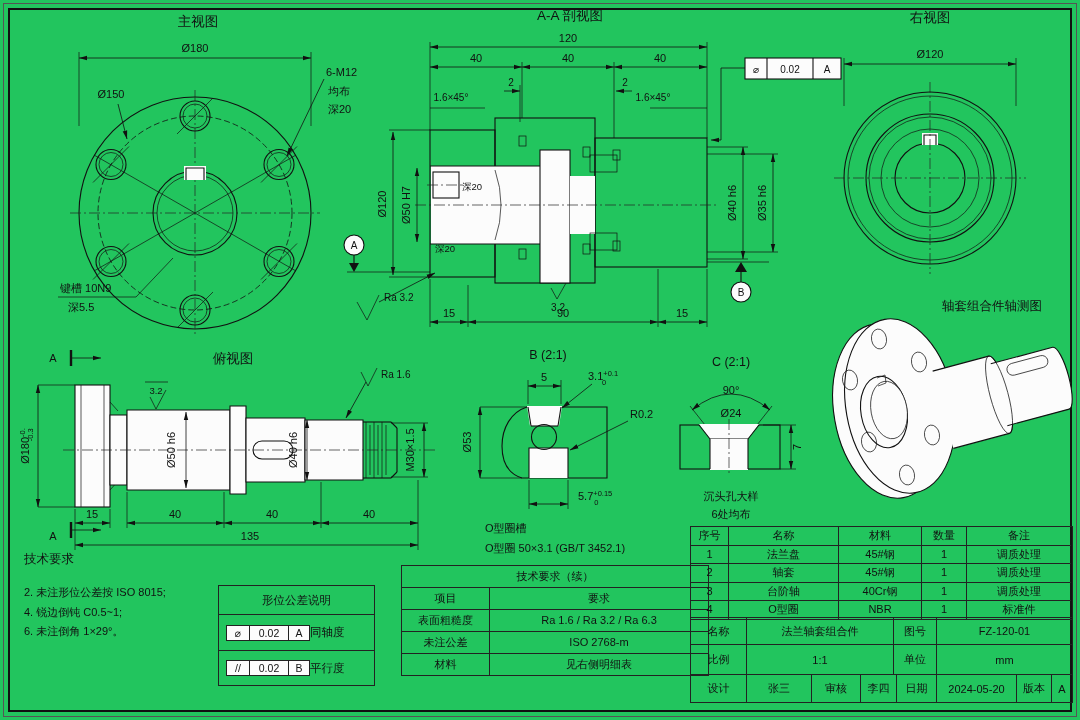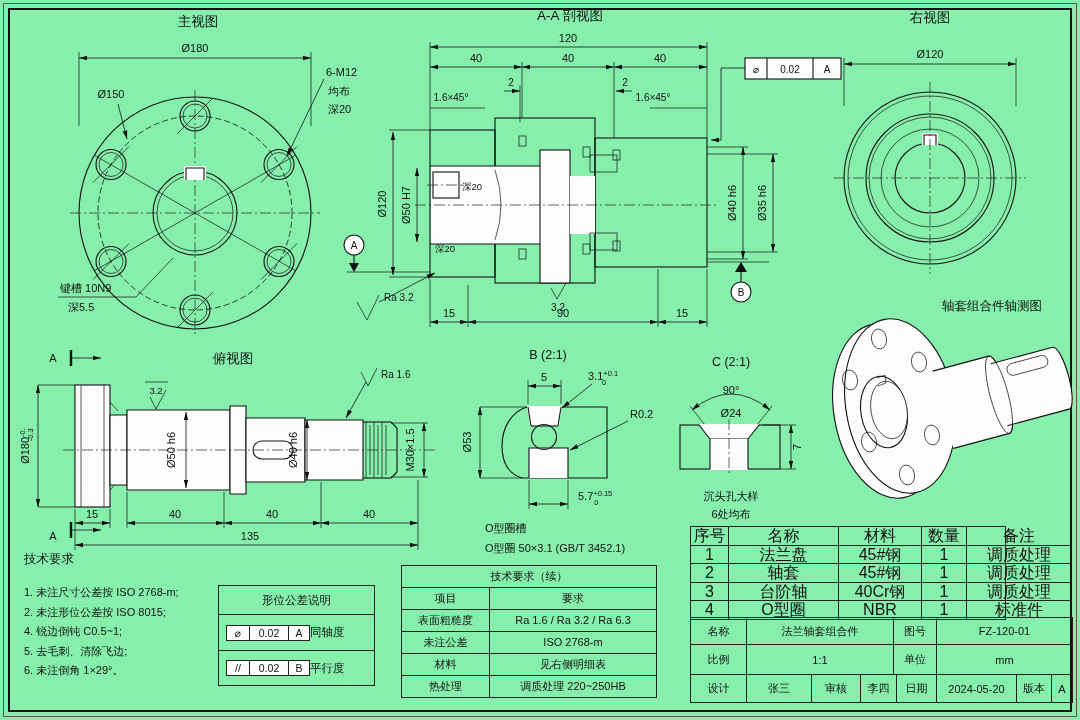--- a/index.html
+++ b/index.html
@@ -1,16 +1,16 @@
 <!DOCTYPE html>
 <html><head>
 <meta charset="utf-8">
 <style>
   html,body{margin:0;padding:0;background:#e8e8e8;}
-  #page{position:relative;width:1080px;height:720px;background:#86efac;overflow:hidden;
+  #page{position:relative;width:1080px;height:720px;background:#22c55e;overflow:hidden;
         font-family:"Liberation Sans","DejaVu Sans",sans-serif;color:#111;}
   #frame-outer{position:absolute;left:3px;top:3px;right:3px;bottom:3px;border:1px solid #555;}
   #frame-inner{position:absolute;left:8px;top:8px;right:8px;bottom:8px;border:2px solid #111;}
   svg{position:absolute;overflow:visible;}
   .ln{stroke:#111;stroke-width:1.1;fill:none}
   .thin{stroke:#111;stroke-width:.7;fill:none}
   .ext{stroke:#111;stroke-width:.7;fill:none}
   .dim{stroke:#111;stroke-width:.8;fill:none}
   .cl{stroke:#222;stroke-width:.7;stroke-dasharray:11 3 2 3;fill:none}
   .dash{stroke:#111;stroke-width:.8;stroke-dasharray:6 3;fill:none}
@@ -26,28 +26,28 @@
   .notes .ni{font-size:11px;line-height:19.5px;white-space:nowrap;}
   .gdtt{position:absolute;left:218px;top:585px;width:157px;border:1.5px solid #222;box-sizing:border-box;}
   .gt-title{height:28px;line-height:28px;text-align:center;font-size:11.5px;border-bottom:1.4px solid #222;}
   .gt-row{height:35px;display:flex;align-items:center;padding-left:7px;box-sizing:border-box;}
   .gt-row + .gt-row{border-top:1.4px solid #222;}
   .fcf{display:inline-flex;border:1.2px solid #222;font-size:10.5px;background:#fcfcfc;}
   .fcf i{font-style:normal;padding:1px 0;text-align:center;display:block;}
   .fcf i+i{border-left:1.2px solid #222;}
   .fcf .c1{width:22px}.fcf .c2{width:38px}.fcf .c3{width:20px}
   .gt-name{font-size:11.5px;margin-left:0;}
-  .ttbl{position:absolute;left:401px;top:565px;width:256px;border:1.5px solid #222;box-sizing:border-box;font-size:11px;}
+  .ttbl{position:absolute;left:401px;top:565px;width:308px;border:1.5px solid #222;box-sizing:border-box;font-size:11px;}
   .tt-title{height:21px;line-height:21px;text-align:center;border-bottom:1.2px solid #222;}
   .tt-row{display:flex;height:21px;line-height:21px;justify-content:center;}
   .tt-row + .tt-row{border-top:1.2px solid #222;}
   .tt-c1{width:88px;text-align:center;border-right:1.2px solid #222;box-sizing:border-box;}
   .tt-c2{flex:1;text-align:center;}
-  .ptbl{position:absolute;left:690px;top:526px;width:316px;border:1.5px solid #222;box-sizing:border-box;
-        display:grid;grid-template-columns:38px 110px 83px 45px 104px;font-size:16px;}
+  .ptbl{position:absolute;left:690px;top:526px;width:383px;border:1.5px solid #222;box-sizing:border-box;
+        display:grid;grid-template-columns:38px 110px 83px 45px 104px;font-size:11px;}
   .ptbl .pc{height:17.5px;line-height:17.5px;text-align:center;border-right:1.2px solid #222;border-bottom:1.2px solid #222;overflow:hidden;}
   .ptbl .pc:nth-child(5n){border-right:none;}
   .ptbl .pc.last{border-bottom:none;}
   .tblk{position:absolute;left:690px;top:617px;width:383px;border:1.5px solid #222;box-sizing:border-box;font-size:11px;}
   .tb-row{display:flex;}
   .tb-row + .tb-row{border-top:1.2px solid #222;}
   .tb-c{text-align:center;border-right:1.2px solid #222;box-sizing:border-box;overflow:hidden;display:flex;align-items:center;justify-content:center;}
   .tb-c:last-child{border-right:none;}
   .r1{height:26px}.r2{height:29px}.r3{height:27px}
 </style>
@@ -408,24 +408,22 @@
       <ellipse class="thin" cx="97" cy="70" rx="7.5" ry="10" transform="rotate(-10 97 70)"></ellipse>
       <ellipse class="thin" cx="28" cy="88" rx="7.5" ry="10" transform="rotate(-10 28 88)"></ellipse>
       <ellipse class="thin" cx="47" cy="150" rx="7.5" ry="10" transform="rotate(-10 47 150)"></ellipse>
       <ellipse class="thin" cx="110" cy="143" rx="7.5" ry="10" transform="rotate(-10 110 143)"></ellipse>
       <ellipse class="thin" cx="85" cy="183" rx="7.5" ry="10" transform="rotate(-10 85 183)"></ellipse>
     </g>
   </svg>
 
   <div class="notes">
     <div class="nt">技术要求</div>
-    <div class="ni">1. 未注尺寸公差按 ISO 2768-m;</div>
     <div class="ni">2. 未注形位公差按 ISO 8015;</div>
     <div class="ni">4. 锐边倒钝 C0.5~1;</div>
-    <div class="ni">5. 去毛刺、清除飞边;</div>
     <div class="ni">6. 未注倒角 1×29°。</div>
   </div>
 
   <div class="gdtt">
     <div class="gt-title">形位公差说明</div>
     <div class="gt-row">
       <span class="fcf">
           <i class="c1">⌀</i>
           <i class="c2">0.02</i>
           <i class="c3">A</i>
@@ -452,24 +450,20 @@
         <div class="tt-c1">表面粗糙度</div>
         <div class="tt-c2">Ra 1.6 / Ra 3.2 / Ra 6.3</div>
       </div>
     <div class="tt-row">
         <div class="tt-c1">未注公差</div>
         <div class="tt-c2">ISO 2768-m</div>
       </div>
     <div class="tt-row">
         <div class="tt-c1">材料</div>
         <div class="tt-c2">见右侧明细表</div>
-      </div>
-    <div class="tt-row">
-        <div class="tt-c1">热处理</div>
-        <div class="tt-c2">调质处理 220~250HB</div>
       </div>
   </div>
 
   <div class="ptbl">
     <div class="pc">序号</div>
     <div class="pc">名称</div>
     <div class="pc">材料</div>
     <div class="pc">数量</div>
     <div class="pc">备注</div>
     <div class="pc">1</div>

